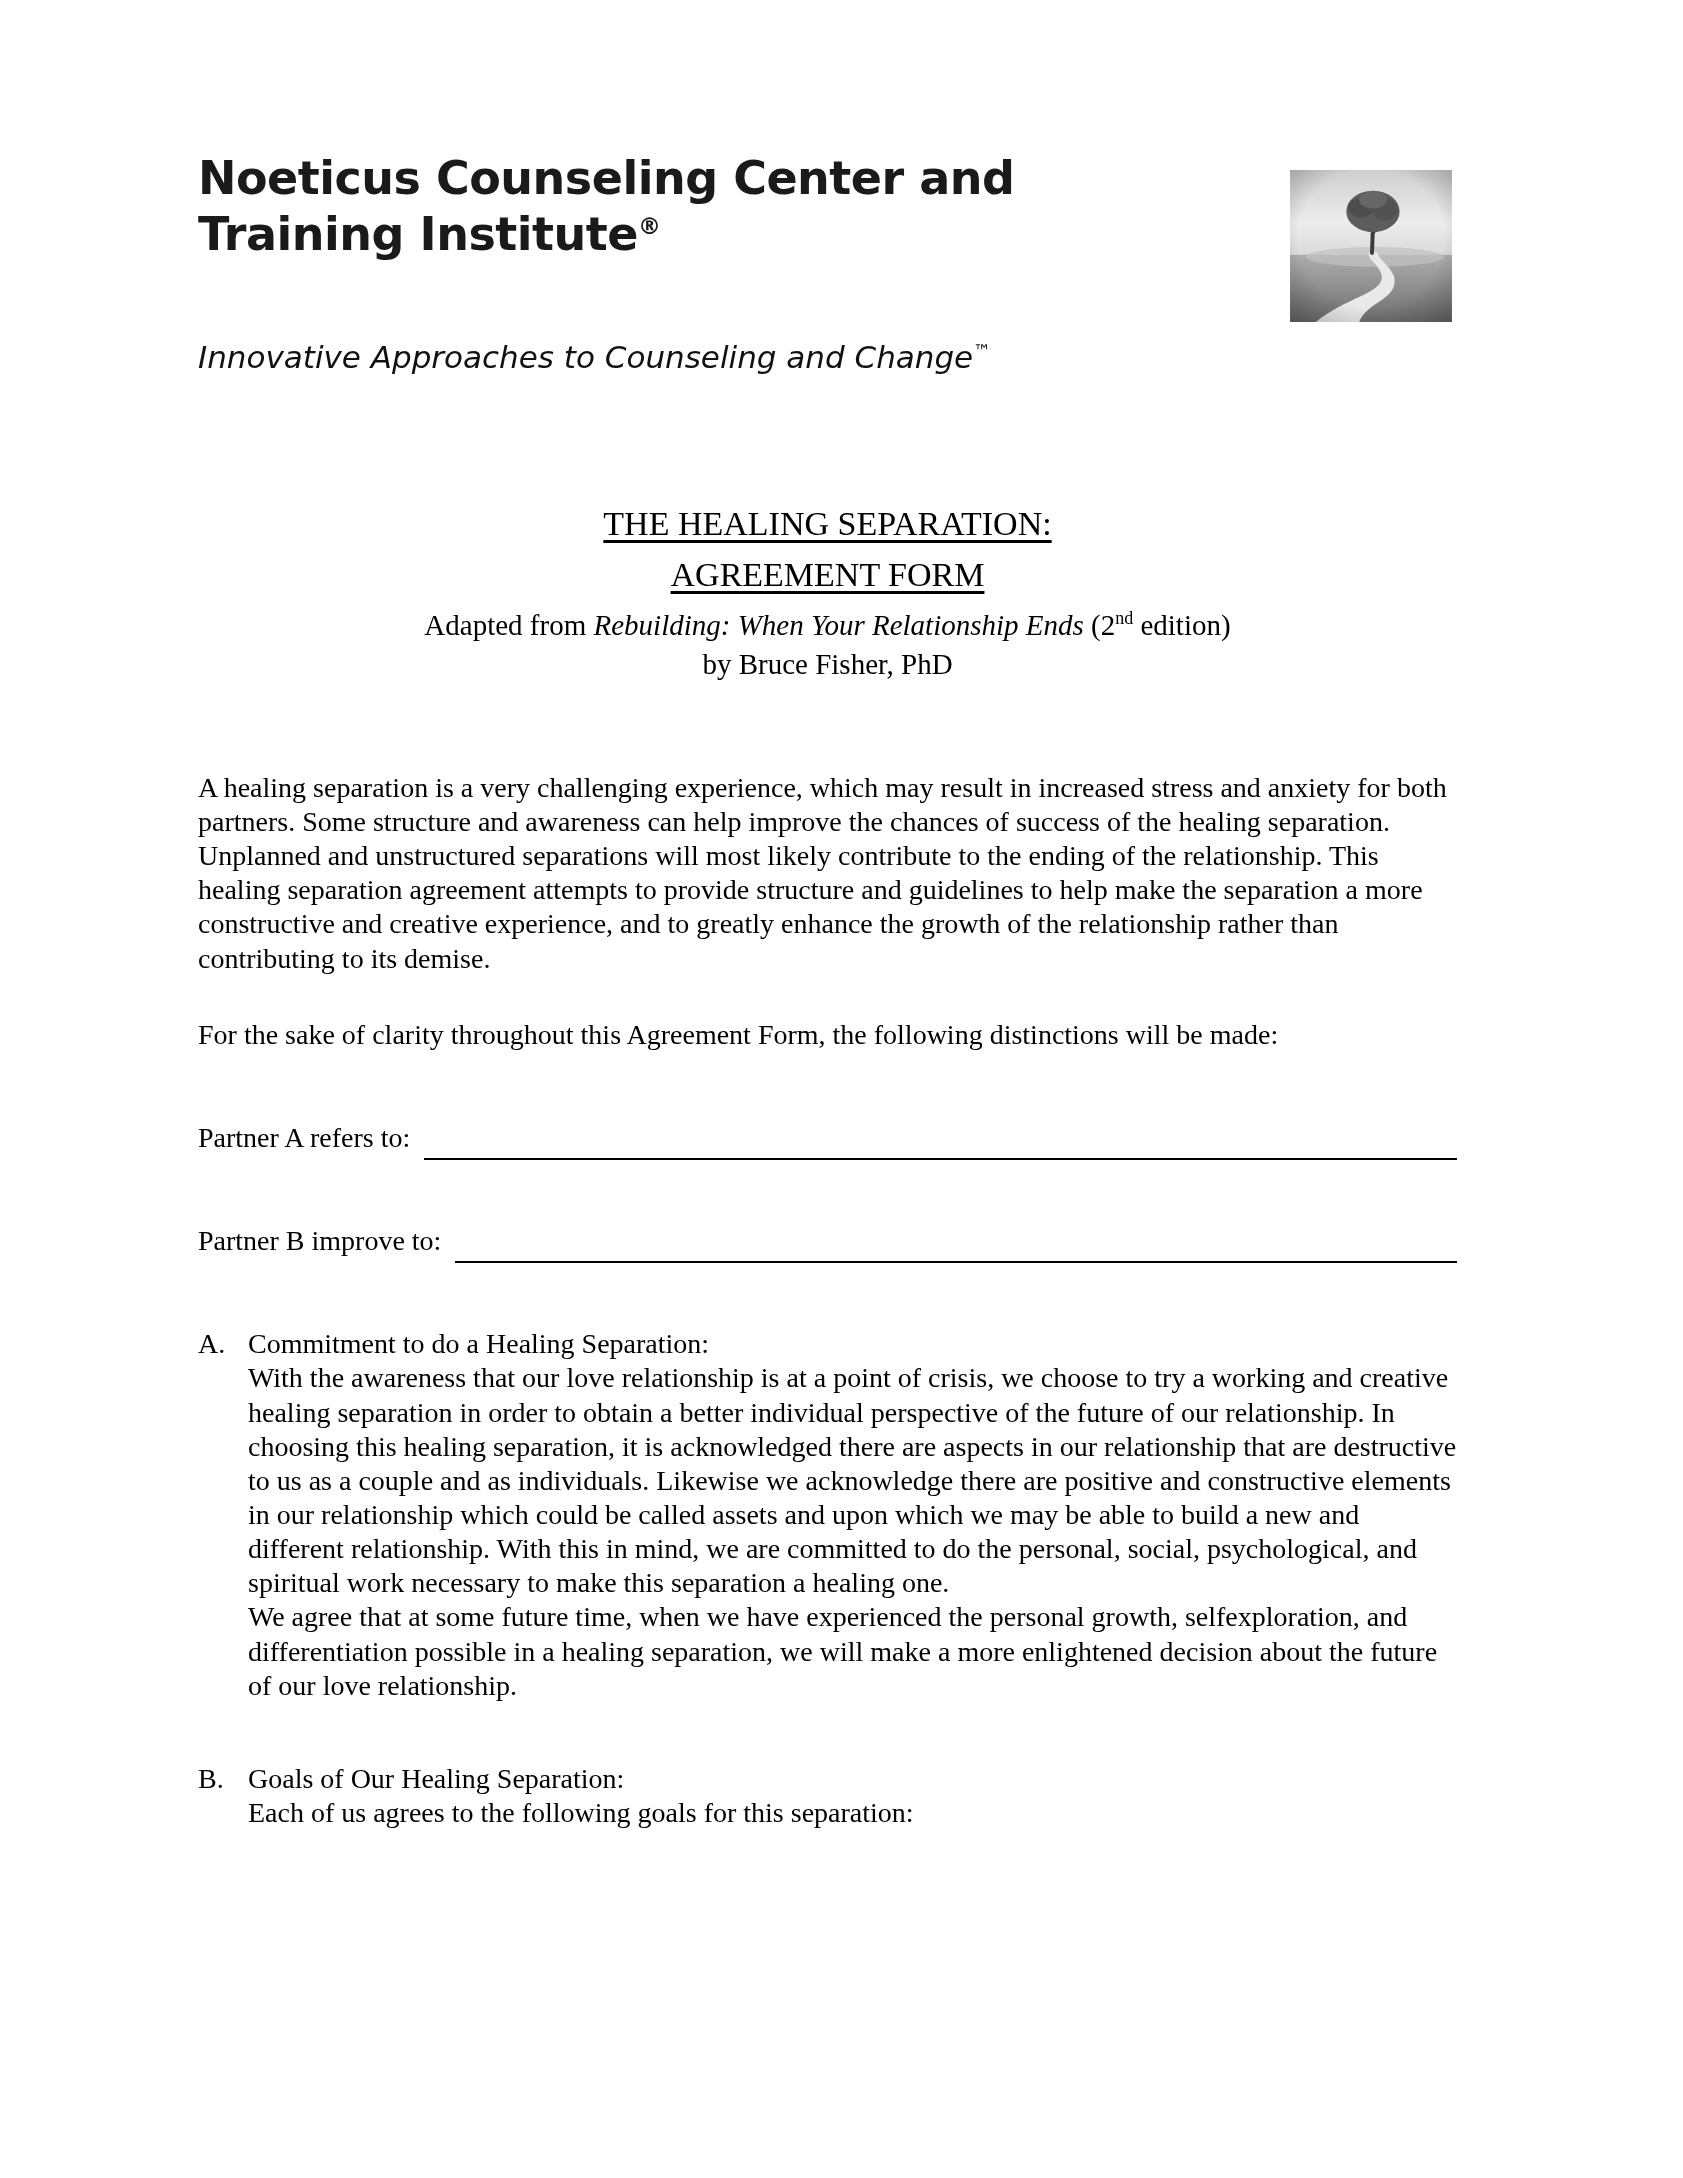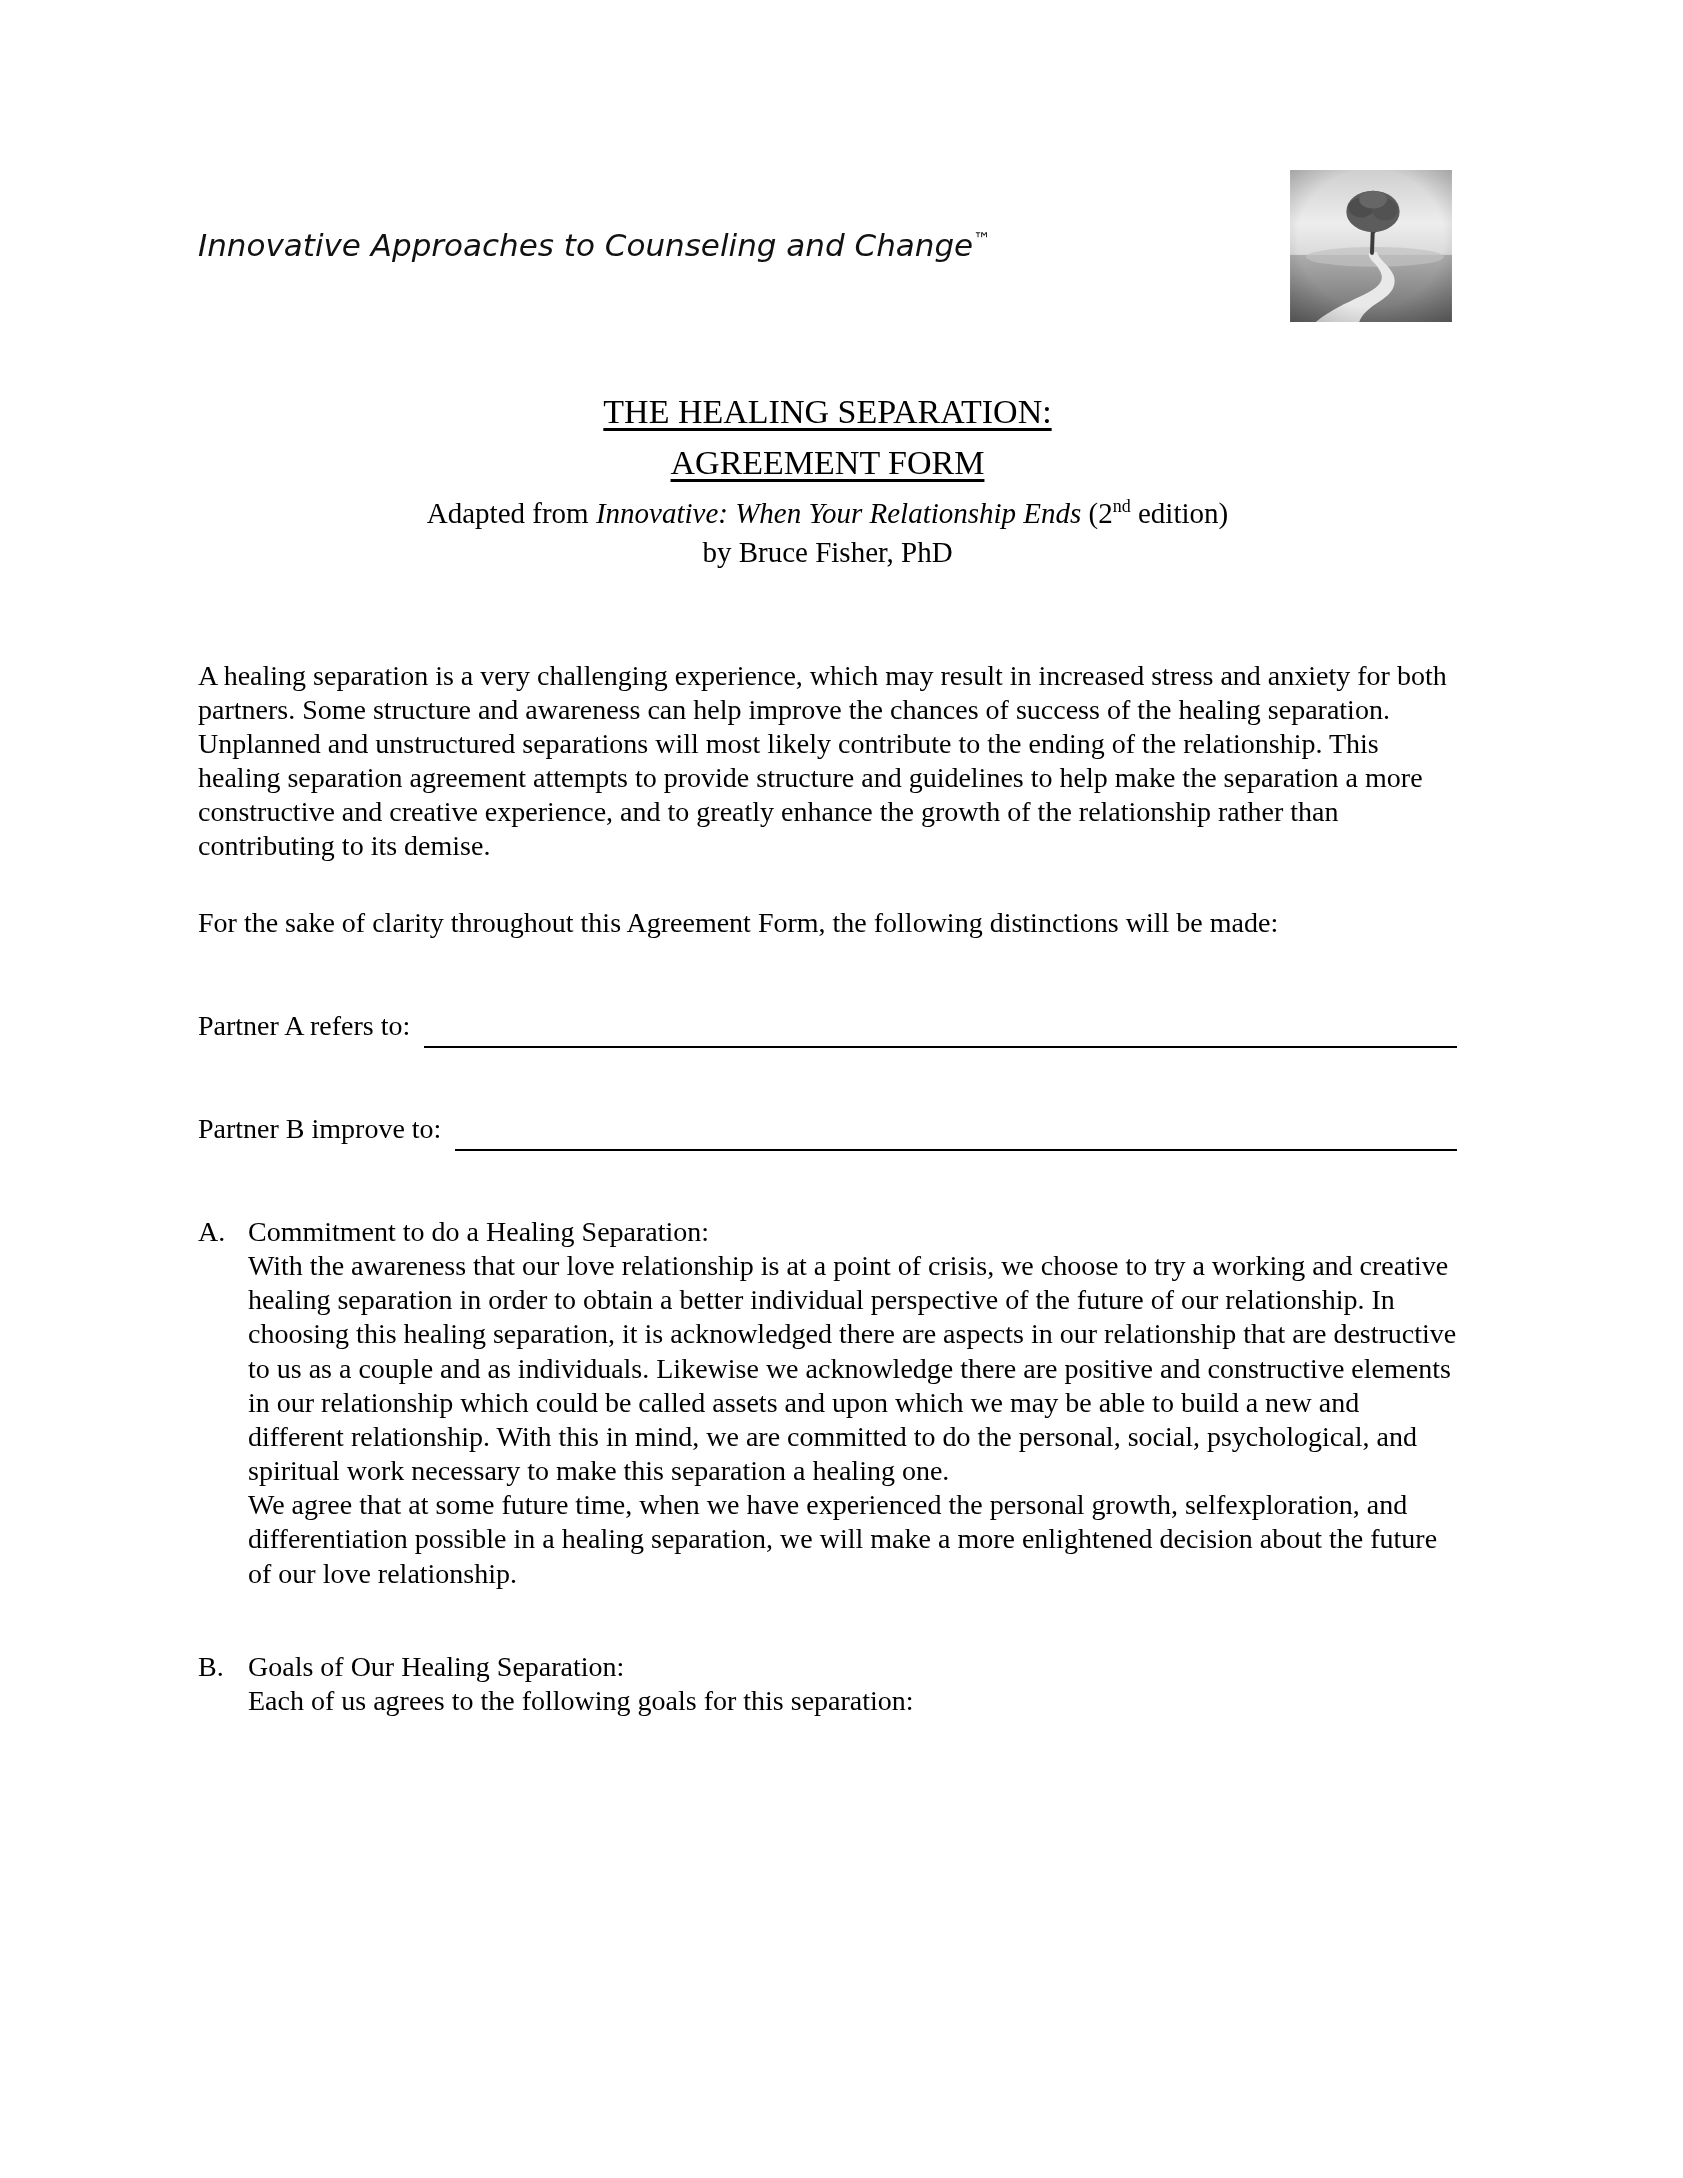--- a/index.html
+++ b/index.html
@@ -93,20 +93,24 @@
   .section-letter { width: 50px; flex: 0 0 50px; }
   .section-paragraph { margin-left: 50px; }
   .section-b-head { margin-top: 59px; }
 </style>
 </head>
 <body>
 
 <div class="page">
 
   <div>
+    <div class="org-name">
+      <div>Noeticus Counseling Center and</div>
+      <div><span>Training Institute</span><span class="reg-mark">®</span></div>
+    </div>
 
     <div class="logo-box">
       <svg width="162" height="152" viewBox="0 0 164 154">
         <defs>
           <linearGradient id="sky" x1="0" y1="0" x2="0" y2="1">
             <stop offset="0" stop-color="#cfcfcf"></stop>
             <stop offset="0.35" stop-color="#ededed"></stop>
             <stop offset="0.6" stop-color="#d6d6d6"></stop>
           </linearGradient>
           <linearGradient id="ground" x1="0" y1="0" x2="0" y2="1">
@@ -131,21 +135,21 @@
         <rect width="164" height="154" fill="url(#vignette)"></rect>
       </svg>
     </div>
 
     <div class="tagline"><span>Innovative Approaches to Counseling and Change</span><span class="tm-mark">™</span></div>
   </div>
 
   <div class="title-block">
     <div class="title-line">THE HEALING SEPARATION:</div>
     <div class="title-line">AGREEMENT FORM</div>
-    <div class="adapted-line"><span>Adapted from </span><span class="src">Innovative: When Your Relationship Ends</span><span> (2</span><span class="sup">nd</span><span> edition)</span></div>
+    <div class="adapted-line"><span>Adapted from </span><span class="src">Rebuilding: When Your Relationship Ends</span><span> (2</span><span class="sup">nd</span><span> edition)</span></div>
     <div class="byline">by Bruce Fisher, PhD</div>
   </div>
 
   <p class="intro-paragraph">A healing separation is a very challenging experience, which may result in increased stress and anxiety for both partners. Some structure and awareness can help improve the chances of success of the healing separation. Unplanned and unstructured separations will most likely contribute to the ending of the relationship. This healing separation agreement attempts to provide structure and guidelines to help make the separation a more constructive and creative experience, and to greatly enhance the growth of the relationship rather than contributing to its demise.</p>
   <p class="clarity-line">For the sake of clarity throughout this Agreement Form, the following distinctions will be made:</p>
 
   <div class="field-row">
     <span class="field-label">Partner A refers to:</span>
     <span class="field-blank"></span>
   </div>

